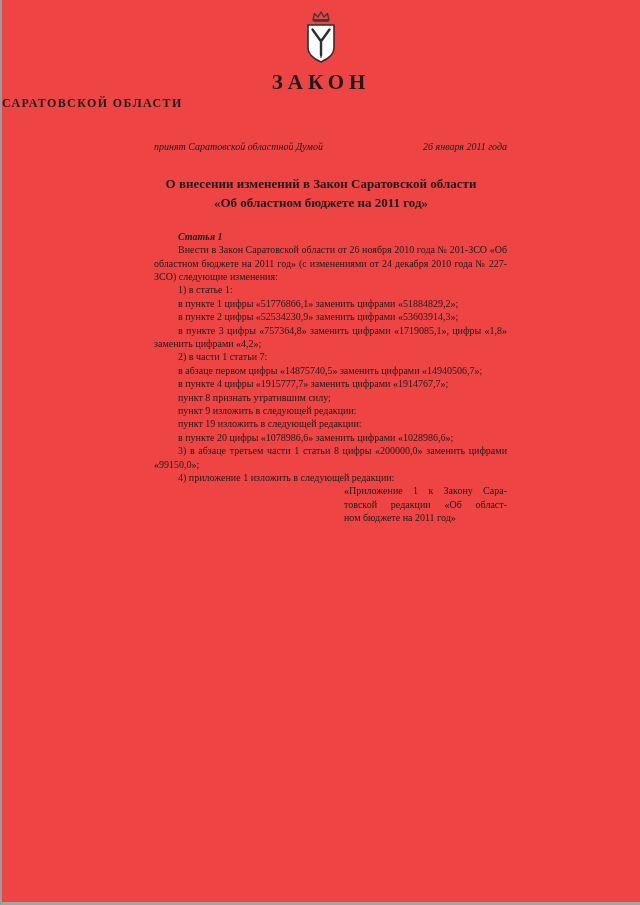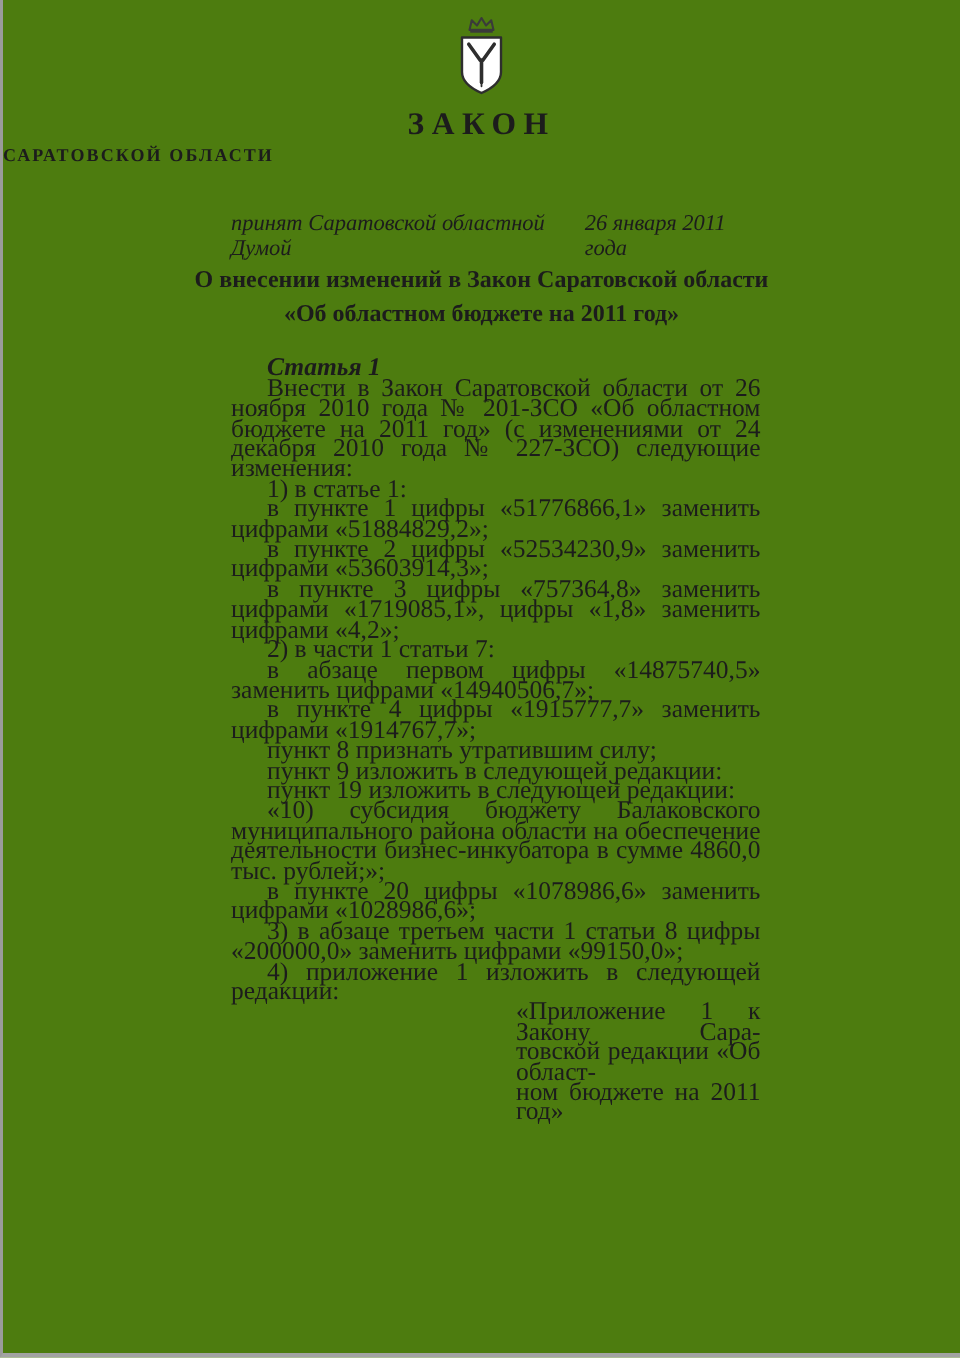--- a/index.html
+++ b/index.html
@@ -1,21 +1,21 @@
 <!DOCTYPE html>
 <html><head>
 <meta charset="utf-8">
 <style>
   * { box-sizing: border-box; }
   html, body { margin: 0; padding: 0; background: #ffffff; }
   .page {
     position: relative;
     width: 640px;
     height: 905px;
-    background: #4d7c0f;
+    background: #ef4444;
     border-left: 2px solid #9b9b9b;
     border-bottom: 3px solid #a3a3a3;
     font-family: "Liberation Serif", "DejaVu Serif", serif;
     color: #1c1c1c;
     overflow: hidden;
   }
   .emblem-wrap {
     display: flex;
     justify-content: center;
     padding-top: 10px;
@@ -33,31 +33,32 @@
     font-weight: bold;
     font-size: 12px;
     letter-spacing: 1.4px;
     margin-top: 3px;
   }
   .meta-row {
     display: flex;
     justify-content: space-between;
     margin: 30px 133px 0 152px;
     font-style: italic;
-    font-size: 15px;
+    font-size: 10px;
   }
   .doc-title {
     text-align: center;
     font-weight: bold;
-    font-size: 16px;
+    font-size: 13px;
     line-height: 1.45;
+    margin-top: 23px;
   }
   .body-text {
     margin: 17px 133px 0 152px;
-    font-size: 17px;
+    font-size: 10px;
     line-height: 13.4px;
     text-align: justify;
   }
   .para {
     margin: 0;
     text-indent: 24px;
   }
   .article-heading {
     font-weight: bold;
     font-style: italic;
@@ -132,21 +133,20 @@
 
         <p class="para">в пункте 4 цифры «1915777,7» заменить цифрами «1914767,7»;</p>
 
         <p class="para">пункт 8 признать утратившим силу;</p>
 
         <p class="para">пункт 9 изложить в следующей редакции:</p>
 
 
         <p class="para">пункт 19 изложить в следующей редакции:</p>
 
-        <p class="para">«10) субсидия бюджету Балаковского муниципального района области на обеспечение деятельности бизнес-инкубатора в сумме 4860,0 тыс. рублей;»;</p>
 
 
         <p class="para">в пункте 20 цифры «1078986,6» заменить цифрами «1028986,6»;</p>
 
         <p class="para">3) в абзаце третьем части 1 статьи 8 цифры «200000,0» заменить цифрами «99150,0»;</p>
 
         <p class="para">4) приложение 1 изложить в следующей редакции:</p>
       </div>
 
     <div class="appendix-ref">

